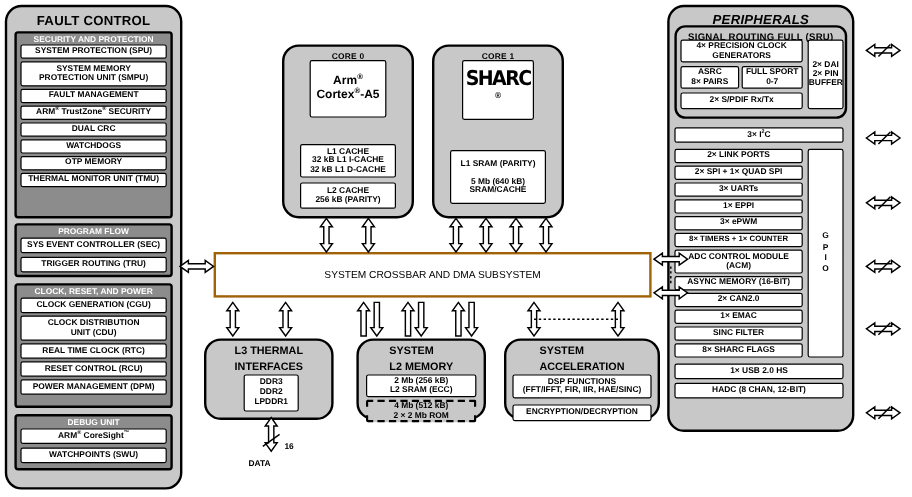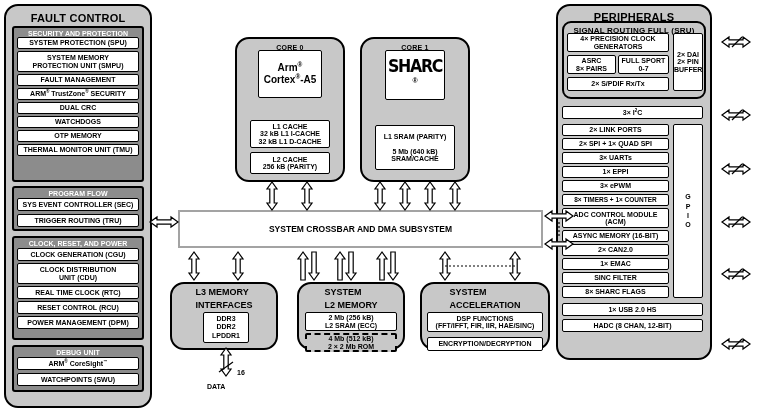--- a/index.html
+++ b/index.html
@@ -41,23 +41,23 @@
   .t8{font-size:8px;}
   .t11{font-size:11px;}
 
   sup{font-size:65%;vertical-align:super;line-height:0;}
 
   
   svg.ov{position:absolute;left:0;top:0;width:760px;height:414px;
          pointer-events:none;}
 
   .crossbar{
-    position:absolute;background:#fff;border:2px solid #a3a3a3;
+    position:absolute;background:#fff;border:2px solid #a16207;
     box-sizing:border-box;display:flex;align-items:center;
-    justify-content:center;font-weight:bold;font-size:8.5px;color:#000;
+    justify-content:center;font-weight:normal;font-size:8.5px;color:#000;
   }
 
   .vlabel{
     position:absolute;display:flex;flex-direction:column;
     align-items:center;justify-content:center;
     font-weight:bold;font-size:7.5px;line-height:1.45;
   }
   .sharc-logo{
     font-family:"DejaVu Sans",sans-serif;font-weight:bold;
     font-size:17px;letter-spacing:-1.4px;
@@ -174,21 +174,21 @@
 SRAM/CACHE</span>
   </div>
 
 <div class="crossbar" style="left:178px;top:210px;width:365px;height:38px;">
   <span>SYSTEM CROSSBAR AND DMA SUBSYSTEM</span>
 </div>
 
 <div class="panel" style="left:170px;top:282px;width:108px;height:68px;">
 </div>
 <div class="vlabel" style="left:170px;top:285px;width:108px;height:28px;font-size:9px;">
-  <span style="white-space:pre-line;">L3 MEMORY
+  <span style="white-space:pre-line;">L3 THERMAL
 INTERFACES</span>
 </div>
 <div class="box t7" style="left:203px;top:312px;width:46px;height:31px;">
     <span style="white-space:pre-line;line-height:1.15;">DDR3
 DDR2
 LPDDR1</span>
   </div>
 <div class="plain t7" style="left:237px;top:369px;">16</div>
 <div class="plain t7" style="left:207px;top:383px;">DATA</div>
 
@@ -215,21 +215,21 @@
 </div>
 <div class="box t7" style="left:427px;top:312px;width:116px;height:20px;">
     <span style="white-space:pre-line;">DSP FUNCTIONS
 (FFT/IFFT, FIR, IIR, HAE/SINC)</span>
   </div>
 <div class="box t7" style="left:427px;top:337px;width:116px;height:14px;">
     <span>ENCRYPTION/DECRYPTION</span>
   </div>
 
 <div class="panel" style="left:556px;top:4px;width:156px;height:356px;">
-  <div class="panel-title t11" style="top:5px;">PERIPHERALS</div>
+  <div class="panel-title t11" style="top:5px;font-style:italic;">PERIPHERALS</div>
 </div>
 
 <div class="panel" style="left:562px;top:21px;width:144px;height:78px;background:#c8c8c8;border-radius:9px;">
   <div class="panel-title t8" style="top:3px;">SIGNAL ROUTING FULL (SRU)</div>
 </div>
 <div class="box t7" style="left:567px;top:33px;width:102px;height:19px;">
     <span style="white-space:pre-line;">4× PRECISION CLOCK
 GENERATORS</span>
   </div>
 <div class="box t7" style="left:567px;top:55px;width:49px;height:19px;">

